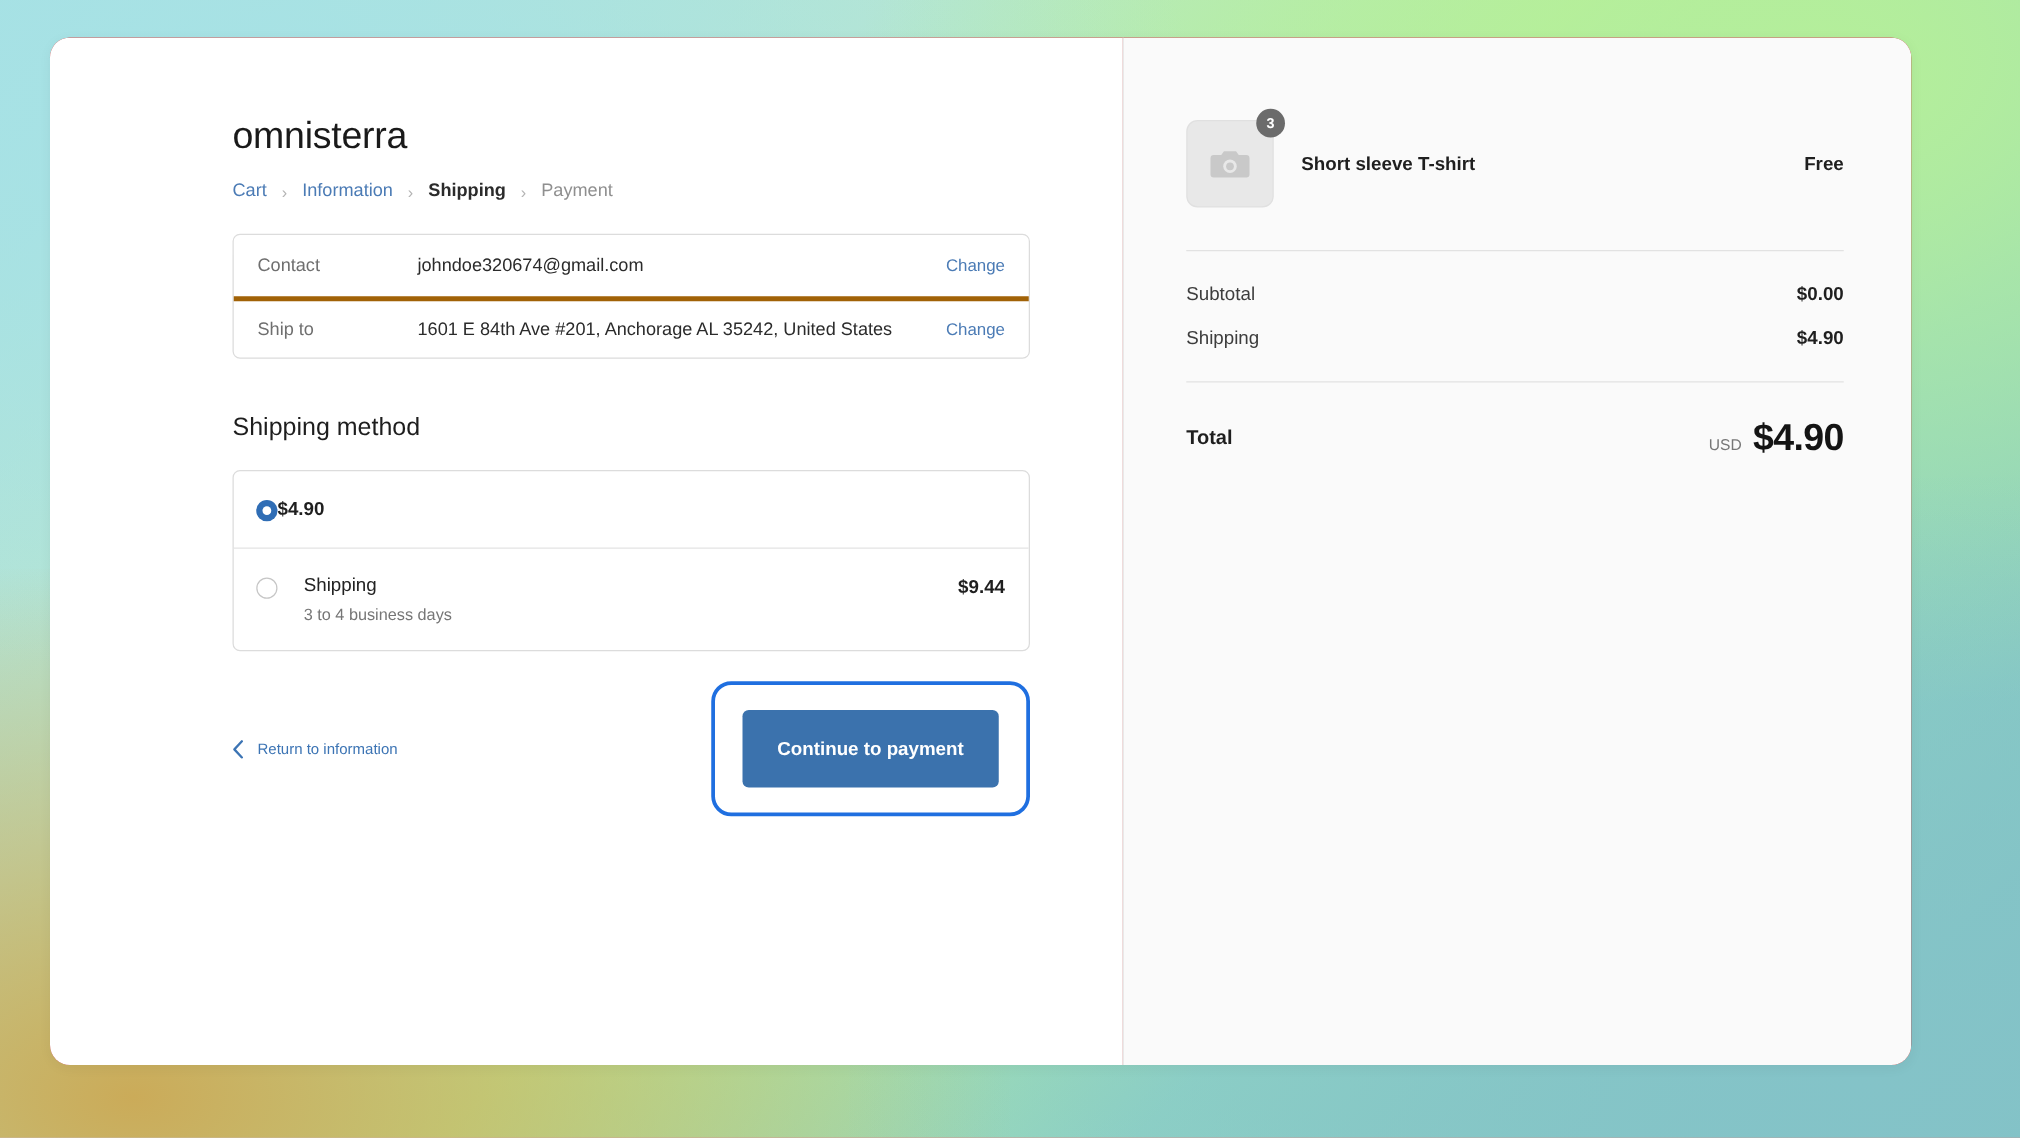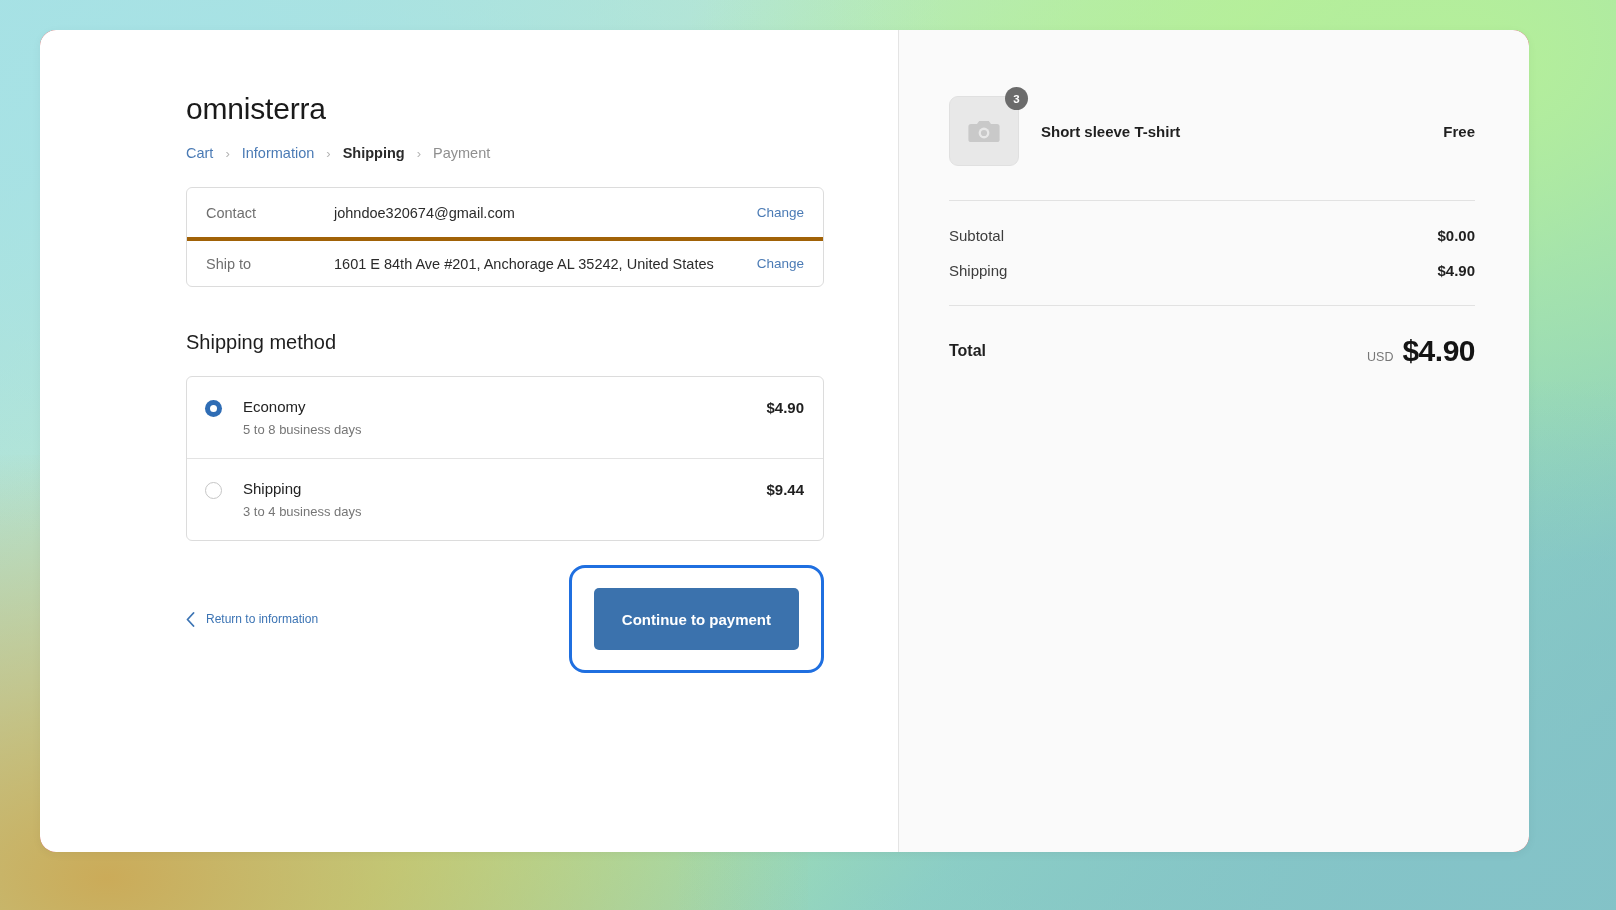--- a/index.html
+++ b/index.html
@@ -274,24 +274,20 @@
           <span class="review-value">1601 E 84th Ave #201, Anchorage AL 35242, United States</span>
           <span class="review-change">Change</span>
         </div>
       </div>
 
       <div id="shipping-heading">Shipping method</div>
 
       <div id="shipping-options">
         <div class="ship-option">
           <span class="radio checked"></span>
-          <span class="ship-text">
-            <span class="ship-name">Economy</span>
-            <div class="ship-eta">5 to 8 business days</div>
-          </span>
           <span class="ship-price">$4.90</span>
         </div>
         <div class="ship-option">
           <span class="radio"></span>
           <span class="ship-text">
             <span class="ship-name">Shipping</span>
             <div class="ship-eta">3 to 4 business days</div>
           </span>
           <span class="ship-price">$9.44</span>
         </div>

